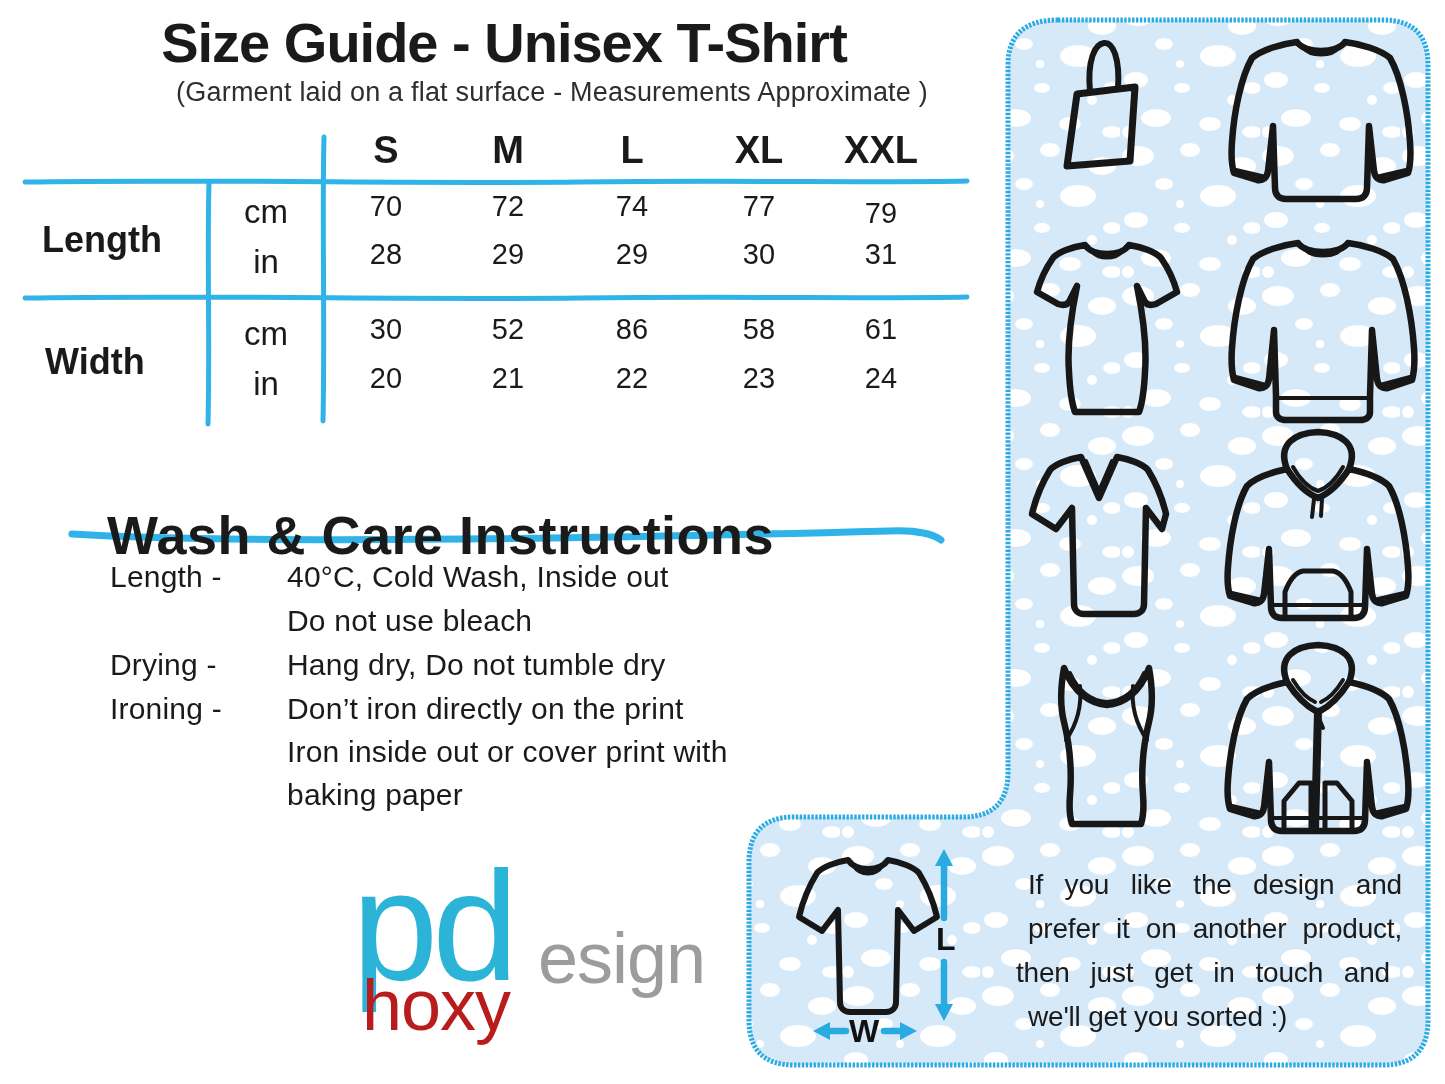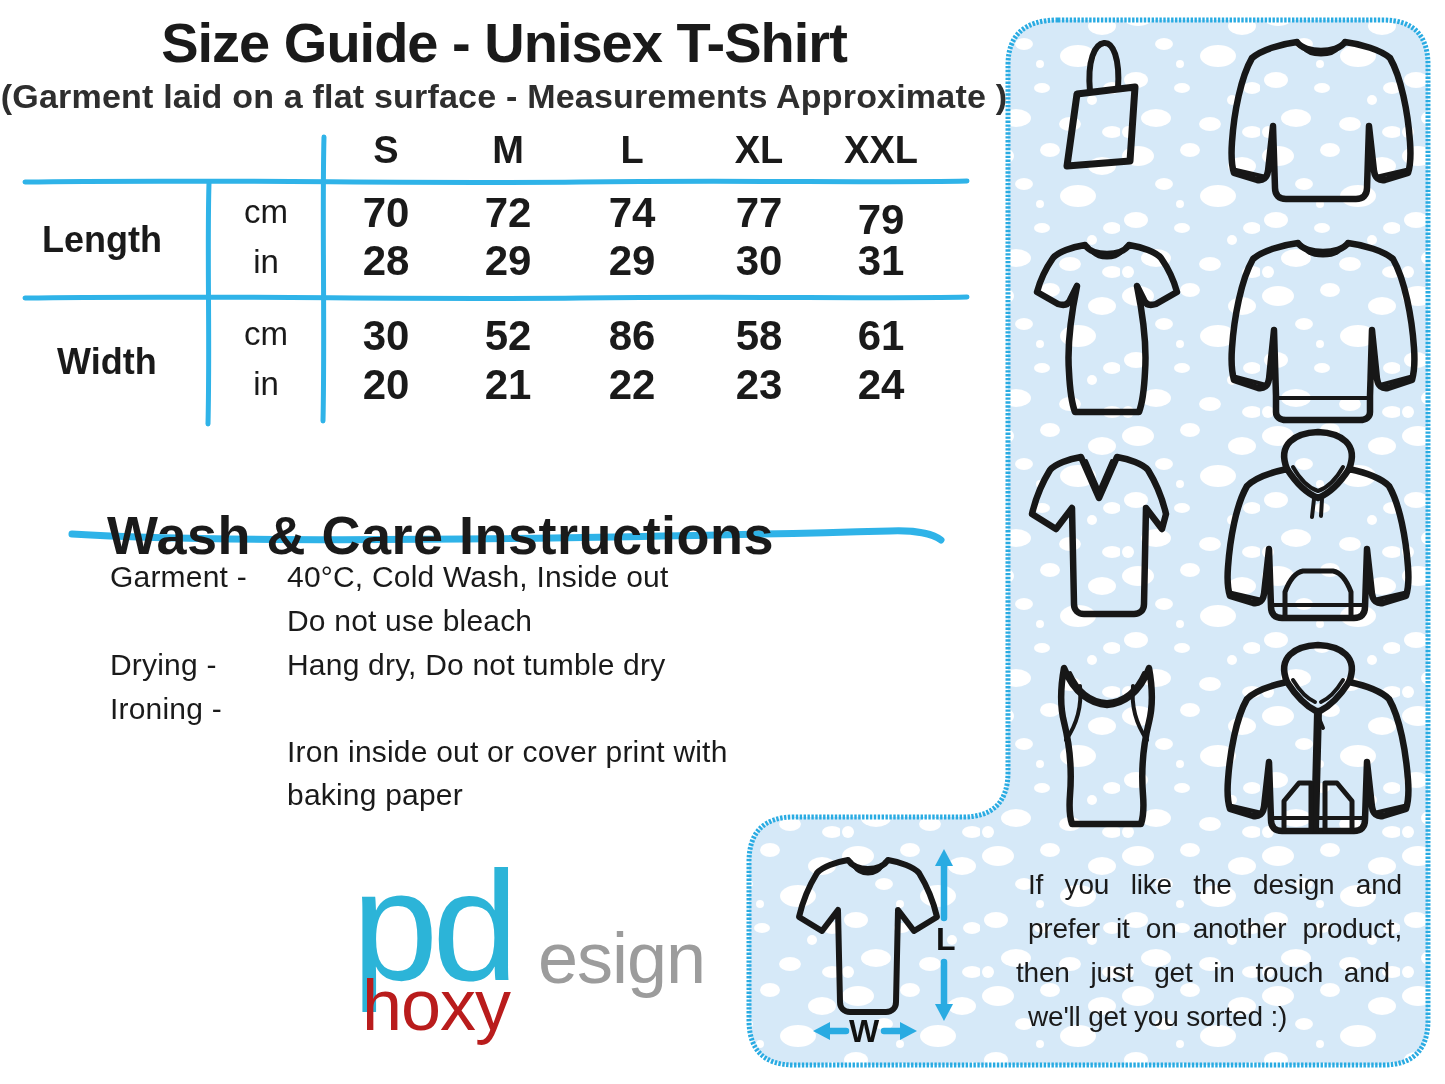--- a/index.html
+++ b/index.html
@@ -1,23 +1,23 @@
 <!DOCTYPE html>
 <html><head>
 <meta charset="utf-8">
 <style>
   html,body{margin:0;padding:0;background:#fff;}
   .canvas{position:relative;width:1445px;height:1084px;background:#ffffff;
           font-family:"Liberation Sans",sans-serif;color:#1a1a1a;overflow:hidden;}
   svg.art{position:absolute;left:0;top:0;z-index:0;}
   .abs{position:absolute;line-height:1;white-space:nowrap;z-index:2;}
   .title{font-size:56px;font-weight:700;letter-spacing:-1px;text-align:center;width:1008px;left:0;}
-  .sub{font-size:34px;font-weight:700;color:#2e2e2e;text-align:center;width:1008px;left:0;letter-spacing:0.2px;}
+  .sub{font-size:27px;font-weight:400;color:#2e2e2e;text-align:center;width:1008px;left:0;letter-spacing:0.2px;padding-left:48px;}
   .th{font-size:38px;font-weight:700;width:110px;text-align:center;}
-  .num{font-size:42px;font-weight:700;width:110px;text-align:center;}
+  .num{font-size:29px;font-weight:400;width:110px;text-align:center;}
   .rowlab{font-size:36px;font-weight:700;}
   .unit{font-size:33px;width:80px;text-align:center;}
   .careh{font-size:54px;font-weight:700;letter-spacing:0.5px;}
   .care{font-size:30px;letter-spacing:0.2px;}
   .note-line{font-size:28px;width:374px;letter-spacing:-0.2px;}
   .just{text-align:justify;text-align-last:justify;}
   .logo-pd{font-size:155px;color:#2cb4d8;letter-spacing:-6px;font-weight:400;text-align:center;}
   .logo-esign{font-size:72px;color:#9c9c9c;letter-spacing:-1px;}
   .logo-hoxy{font-size:72px;color:#b91c1c;letter-spacing:-1px;}
   .meas{font-weight:700;font-size:32px;color:#111;}
@@ -188,21 +188,21 @@
   <div class="abs title" style="top:15px;">Size Guide - Unisex T-Shirt</div>
   <div class="abs sub" style="top:79px;">(Garment laid on a flat surface - Measurements Approximate )</div>
 
   <div class="abs th" style="left:331px;top:131px;">S</div>
   <div class="abs th" style="left:453px;top:131px;">M</div>
   <div class="abs th" style="left:577px;top:131px;">L</div>
   <div class="abs th" style="left:704px;top:131px;">XL</div>
   <div class="abs th" style="left:826px;top:131px;">XXL</div>
 
   <div class="abs rowlab" style="left:42px;top:222px;">Length</div>
-  <div class="abs rowlab" style="left:45px;top:344px;margin-left:12px;">Width</div>
+  <div class="abs rowlab" style="left:45px;top:344px;">Width</div>
 
   <div class="abs unit" style="left:226px;top:195px;">cm</div>
   <div class="abs unit" style="left:226px;top:245px;">in</div>
   <div class="abs unit" style="left:226px;top:317px;">cm</div>
   <div class="abs unit" style="left:226px;top:367px;">in</div>
 
   <div class="abs num" style="left:331px;top:192px;">70</div>
   <div class="abs num" style="left:453px;top:192px;">72</div>
   <div class="abs num" style="left:577px;top:192px;">74</div>
   <div class="abs num" style="left:704px;top:192px;">77</div>
@@ -221,26 +221,27 @@
   <div class="abs num" style="left:826px;top:315px;">61</div>
 
   <div class="abs num" style="left:331px;top:364px;">20</div>
   <div class="abs num" style="left:453px;top:364px;">21</div>
   <div class="abs num" style="left:577px;top:364px;">22</div>
   <div class="abs num" style="left:704px;top:364px;">23</div>
   <div class="abs num" style="left:826px;top:364px;">24</div>
 
   <div class="abs careh" style="left:107px;top:460px;margin-top:48px;">Wash &amp; Care Instructions</div>
 
-  <div class="abs care" style="left:110px;top:562px;">Garment -</div>
+  <div class="abs care" style="left:110px;top:562px;">Length -</div>
   <div class="abs care" style="left:287px;top:562px;">40°C, Cold Wash, Inside out</div>
   <div class="abs care" style="left:287px;top:606px;">Do not use bleach</div>
   <div class="abs care" style="left:110px;top:650px;">Drying -</div>
   <div class="abs care" style="left:287px;top:650px;">Hang dry, Do not tumble dry</div>
   <div class="abs care" style="left:110px;top:694px;">Ironing -</div>
+  <div class="abs care" style="left:287px;top:694px;">Don’t iron directly on the print</div>
   <div class="abs care" style="left:287px;top:737px;">Iron inside out or cover print with</div>
   <div class="abs care" style="left:287px;top:780px;">baking paper</div>
 
   <div>
     <div class="abs logo-pd" style="left:352px;top:849px;">pd</div>
     <div class="abs logo-esign" style="left:538px;top:922px;">esign</div>
     <div class="abs logo-hoxy" style="left:362px;top:969px;">hoxy</div>
   </div>
 
   <div class="abs meas" style="left:936px;top:923px;">L</div>

